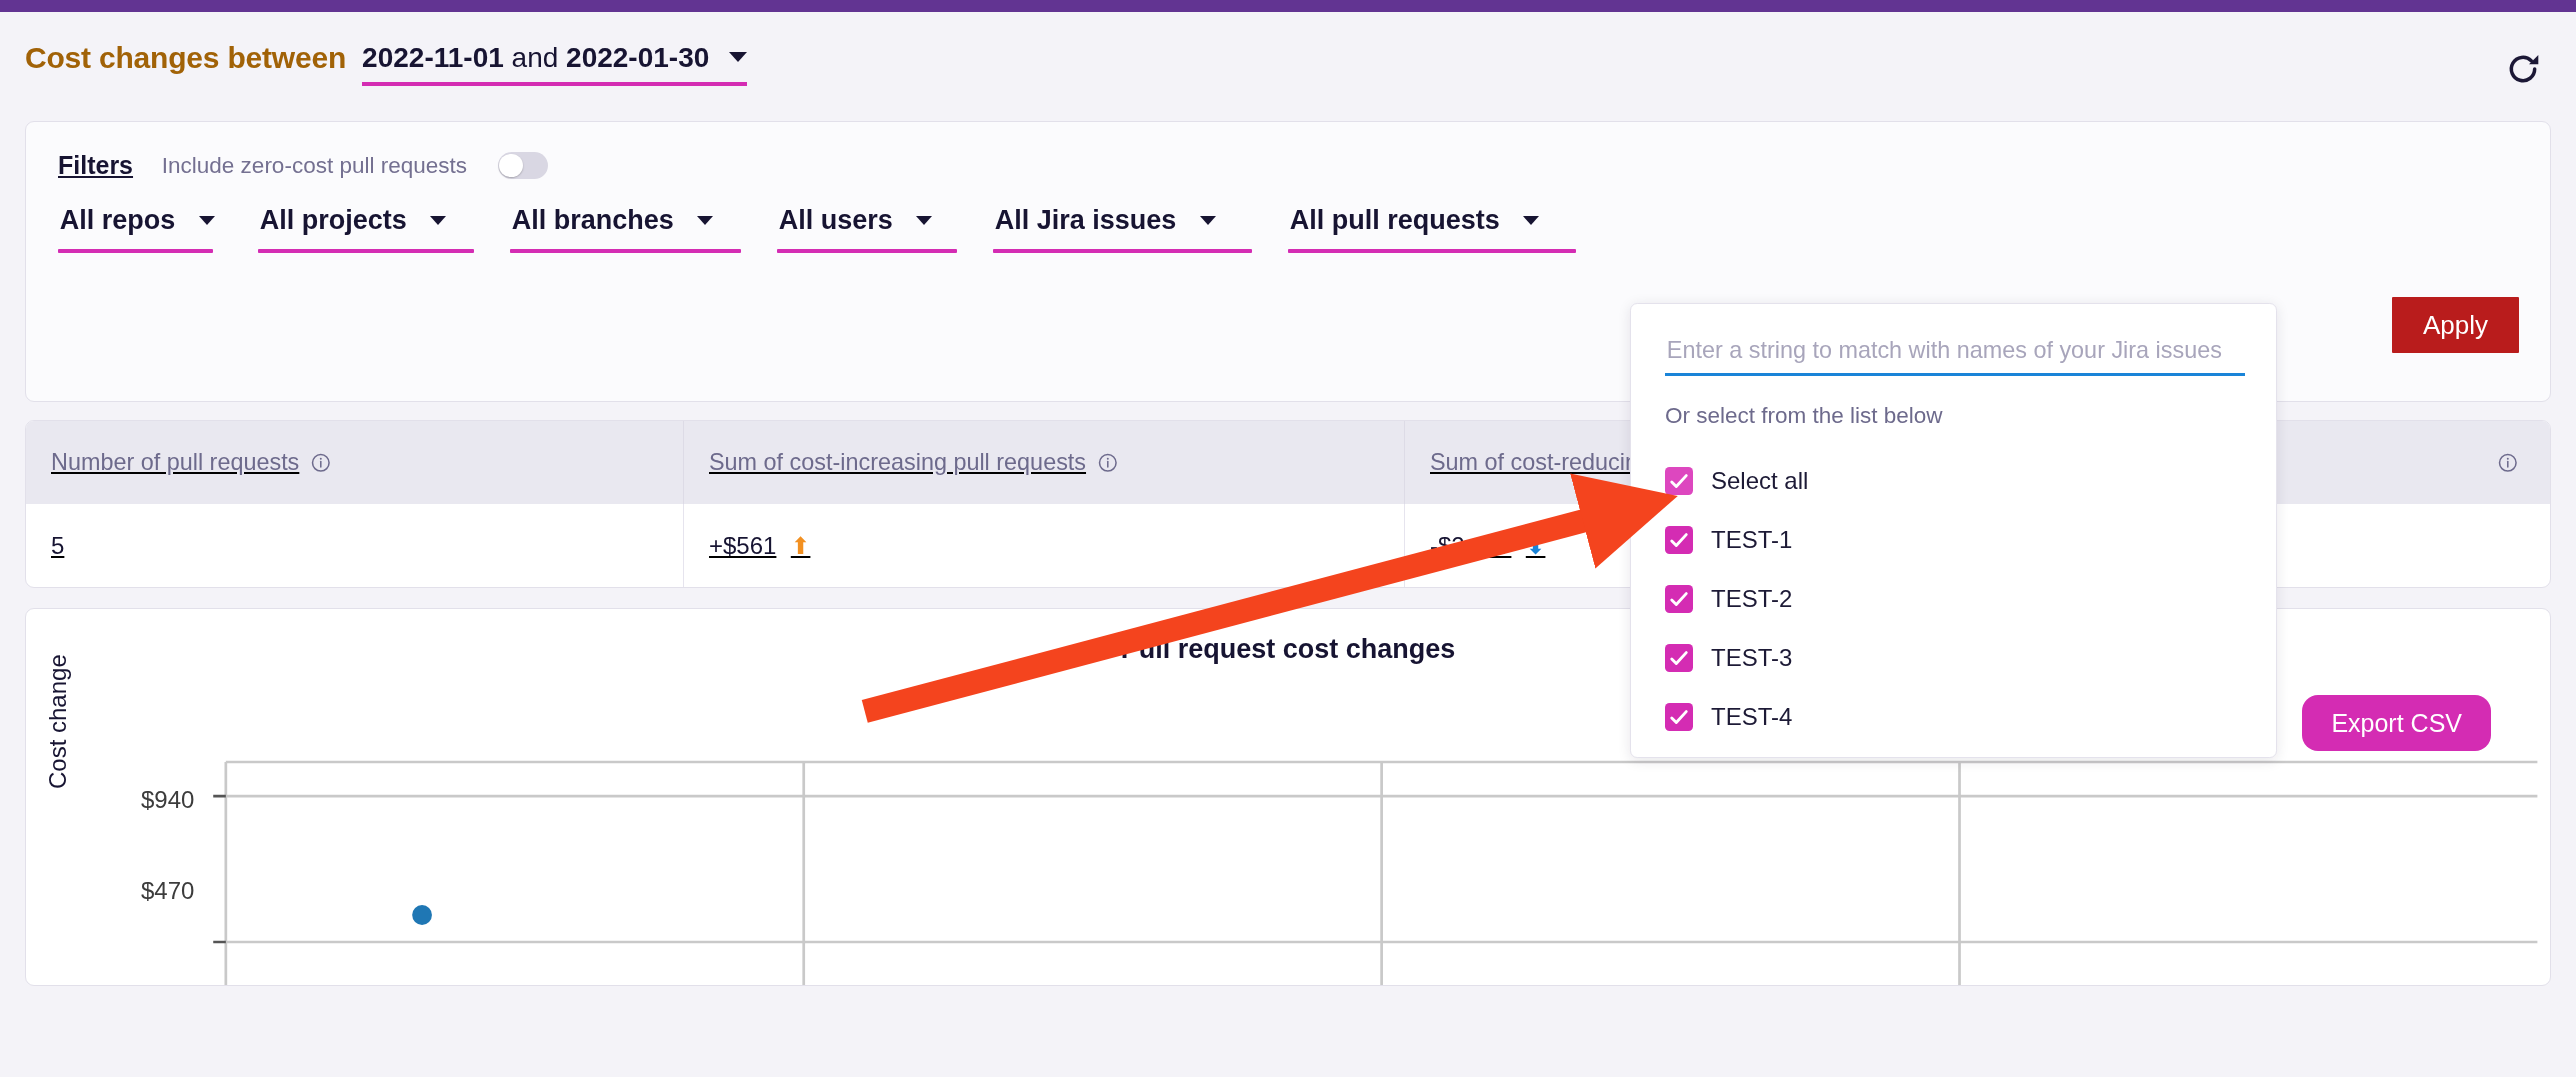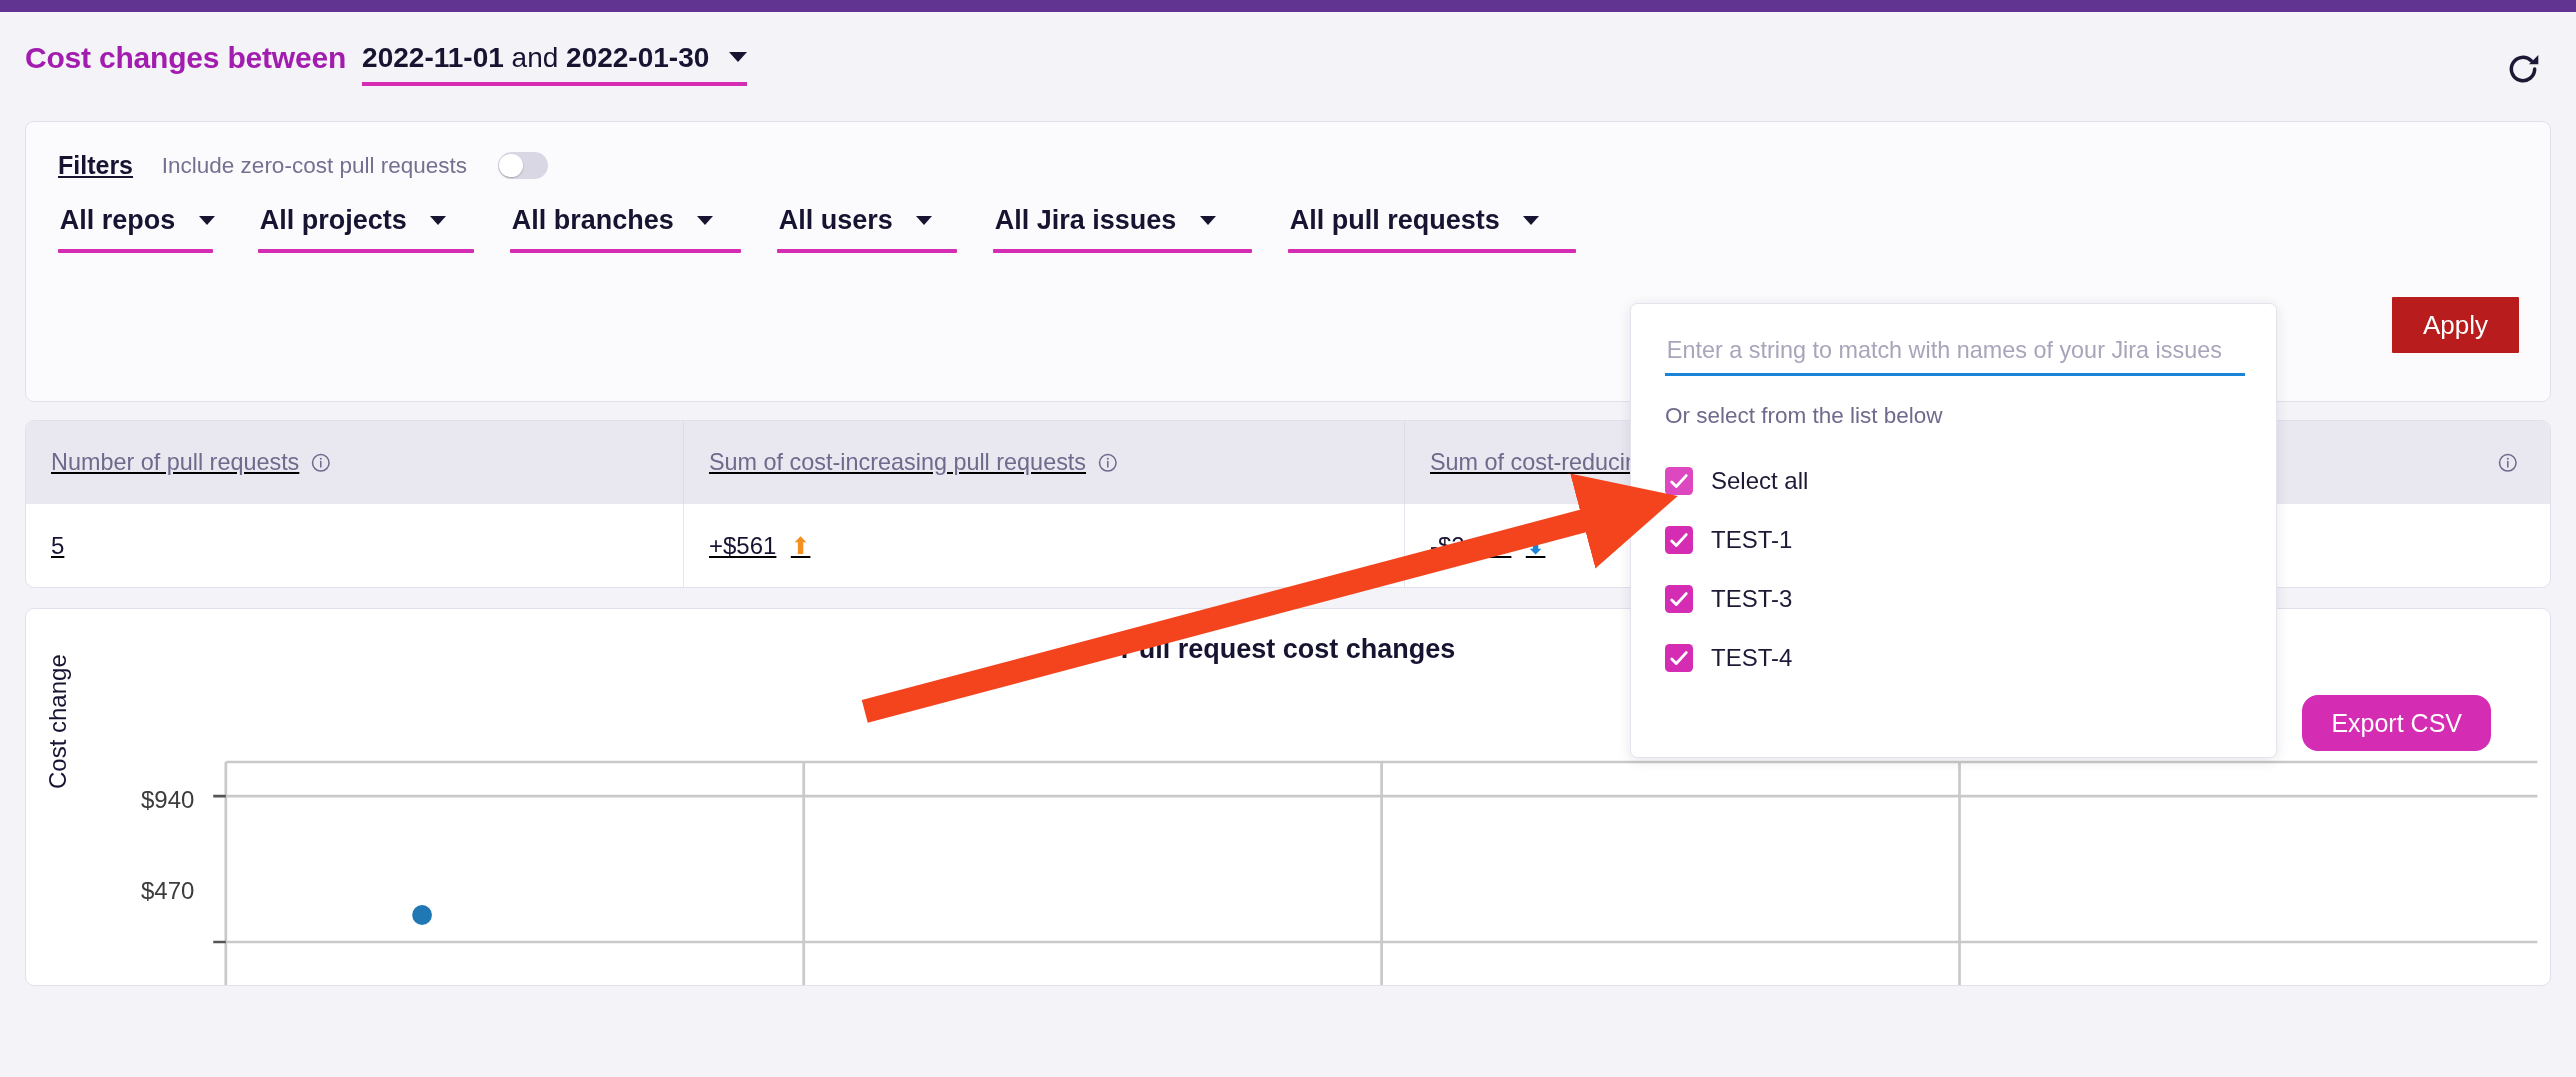--- a/index.html
+++ b/index.html
@@ -12,21 +12,21 @@
   .topbar { height: 11.7px; background: #623492; width: 100%; }
 
   
   .page-header {
     display: flex; align-items: flex-start;
     padding: 29px 36px 0 25px;
     height: 95px;
     position: relative;
   }
   .page-title {
-    font-size: 30px; font-weight: bold; color: #a21caf;
+    font-size: 30px; font-weight: bold; color: #a16207;
     letter-spacing: -0.2px; line-height: 34px;
     white-space: nowrap;
   }
   .date-range {
     margin-left: 16px; position: relative; cursor: pointer;
     display: flex; align-items: center; gap: 20px;
     padding-bottom: 11.7px;
   }
   .date-range-text {
     font-size: 28px; color: #171432; line-height: 34px; white-space: nowrap;
@@ -381,20 +381,28 @@
 
     <div class="jira-item">
       <span class="cbx">
         <svg width="20" height="19" viewBox="0 0 22 21">
           <path d="M3 11 L8 16 L19 4" stroke="#ffffff" stroke-width="3.2" fill="none" stroke-linecap="round" stroke-linejoin="round"></path>
         </svg>
       </span>
       <span class="jira-text">TEST-1</span>
     </div>
 
+    <div class="jira-item">
+      <span class="cbx">
+        <svg width="20" height="19" viewBox="0 0 22 21">
+          <path d="M3 11 L8 16 L19 4" stroke="#ffffff" stroke-width="3.2" fill="none" stroke-linecap="round" stroke-linejoin="round"></path>
+        </svg>
+      </span>
+      <span class="jira-text">TEST-2</span>
+    </div>
 
     <div class="jira-item">
       <span class="cbx">
         <svg width="20" height="19" viewBox="0 0 22 21">
           <path d="M3 11 L8 16 L19 4" stroke="#ffffff" stroke-width="3.2" fill="none" stroke-linecap="round" stroke-linejoin="round"></path>
         </svg>
       </span>
       <span class="jira-text">TEST-3</span>
     </div>
 

